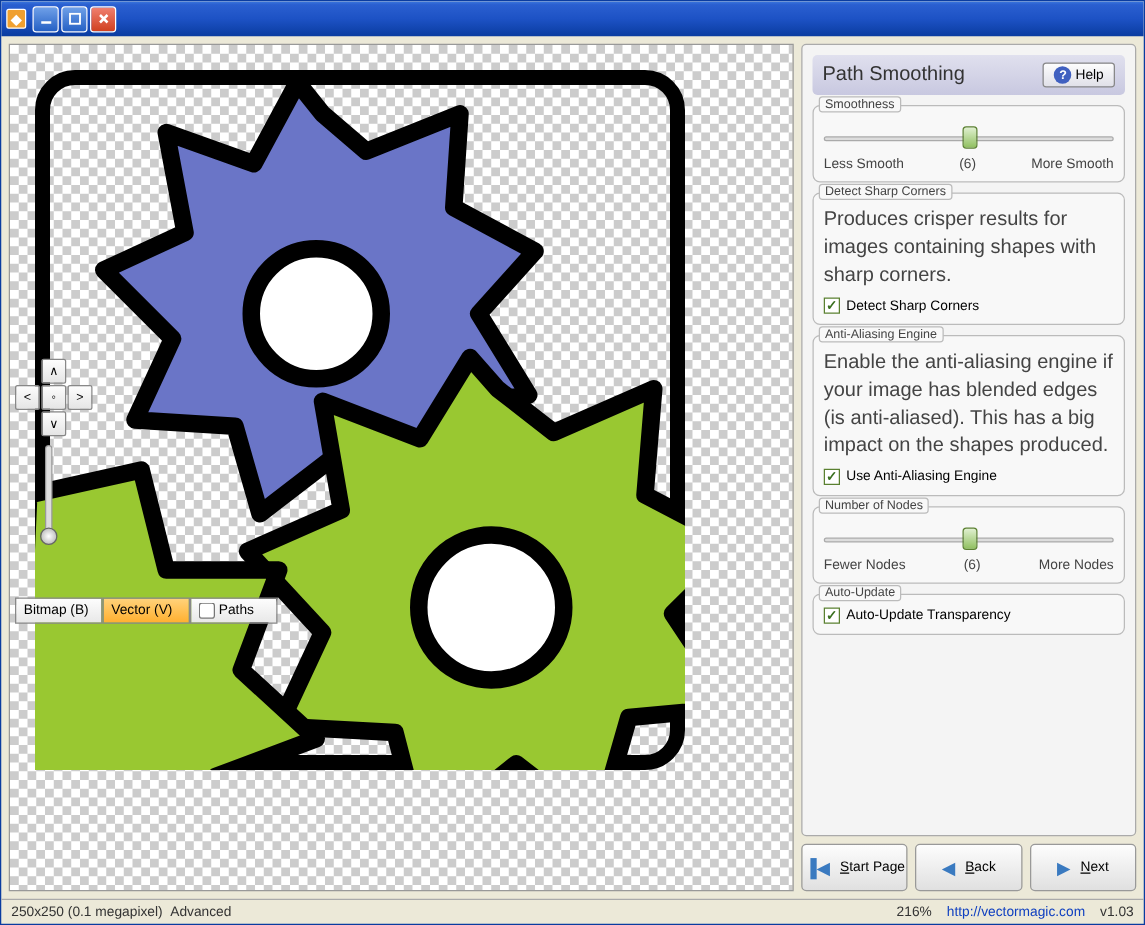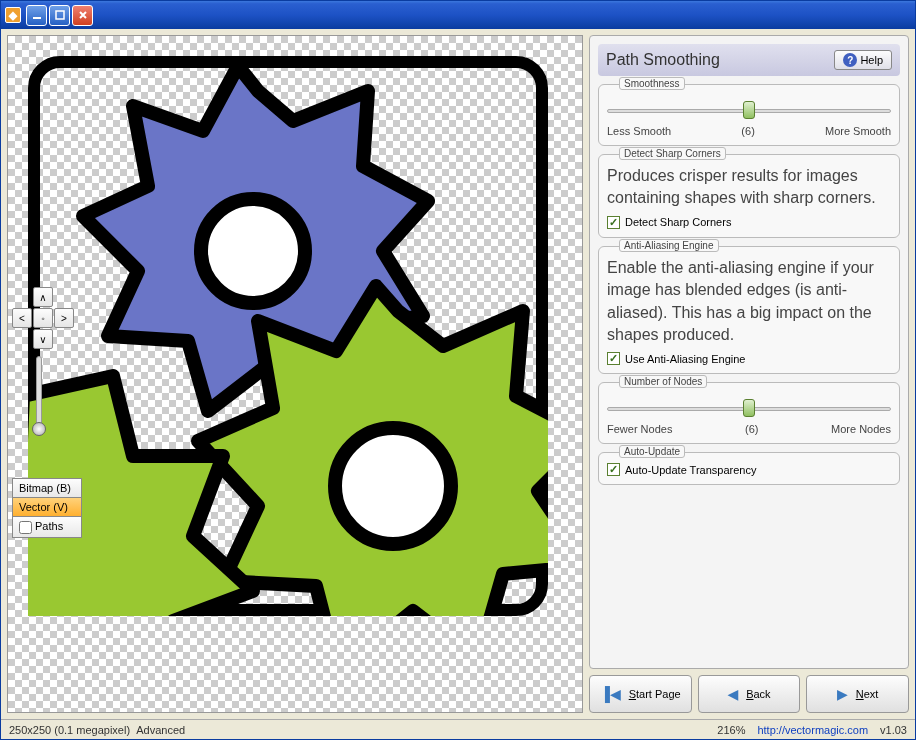--- a/index.html
+++ b/index.html
@@ -12,32 +12,32 @@
 .winbtn.min,.winbtn.max{background:linear-gradient(#6fa0e8,#2560c4)}
 .winbtn.close{background:linear-gradient(#f08070,#d04020)}
 .body{display:flex;height:690px;padding:6px;gap:6px}
 .canvas-area{flex:1;position:relative;background-image:repeating-conic-gradient(#ccc 0% 25%,#fff 0% 50%);background-size:14px 14px;border:1px solid #999}
 .artwork{position:absolute;top:20px;left:20px;width:520px;height:560px}
 .navpad{position:absolute;top:251px;left:4px;display:grid;grid-template-columns:repeat(3,20px);grid-template-rows:repeat(3,20px);gap:1px}
 .navpad .nb{background:linear-gradient(#fdfdfd,#e5e5e5);border:1px solid #888;border-radius:2px;font-size:10px;display:flex;align-items:center;justify-content:center;cursor:pointer}
 .navpad .nb:nth-child(1),.navpad .nb:nth-child(3),.navpad .nb:nth-child(7),.navpad .nb:nth-child(9){visibility:hidden}
 .zoom-slider{position:absolute;top:320px;left:28px;width:6px;height:80px;background:#ddd;border:1px solid #999;border-radius:3px}
 .zoom-thumb{position:absolute;left:-5px;top:65px;width:14px;height:14px;background:radial-gradient(#fff,#aaa);border:1px solid #666;border-radius:50%}
-.view-tabs{position:absolute;top:442px;left:4px;display:flex;flex-direction:column}
+.view-tabs{position:absolute;top:442px;left:4px;display:flex;}
 .vtab{padding:3px 6px;border:1px solid #888;background:linear-gradient(#fdfdfd,#e8e8e8);margin-bottom:-1px;cursor:pointer;min-width:70px}
 .vtab.active{background:linear-gradient(#ffd27a,#ffb030)}
 .vtab input{margin-right:3px;vertical-align:middle}
-.side{width:320px;display:flex;flex-direction:column;gap:6px}
+.side{width:268px;display:flex;flex-direction:column;gap:6px}
 .panel{flex:1;background:#f4f4f4;border:1px solid #aaa;border-radius:4px;padding:8px;overflow-y:auto}
 .panel-header{display:flex;align-items:center;justify-content:space-between;background:linear-gradient(#e0e0ee,#c8c8e0);border-radius:4px;padding:6px 8px;margin-bottom:8px}
 .panel-header h2{font-size:16px;font-weight:normal;color:#333}
 .help-btn{background:linear-gradient(#fdfdfd,#e0e0e8);border:1px solid #888;border-radius:3px;padding:2px 8px;display:flex;align-items:center;gap:3px;cursor:pointer}
 .help-icon{width:14px;height:14px;background:#4060c0;border-radius:50%;color:#fff;display:flex;align-items:center;justify-content:center;font-weight:bold;font-size:10px}
 .group{border:1px solid #bbb;border-radius:6px;padding:10px 8px 8px;margin-bottom:8px;position:relative;background:#f8f8f8}
-.group-title{position:absolute;top:-8px;left:20px;background:#f8f8f8;padding:0 4px;border:1px solid #bbb;border-radius:3px;font-size:10px;color:#444}
+.group-title{position:absolute;top:-8px;left:4px;background:#f8f8f8;padding:0 4px;border:1px solid #bbb;border-radius:3px;font-size:10px;color:#444}
 .slider-row{position:relative;height:20px;margin:6px 0 4px}
 .slider-track{position:absolute;top:8px;left:0;right:0;height:4px;background:#ddd;border:1px solid #aaa;border-radius:2px}
 .slider-thumb{position:absolute;top:0;width:12px;height:18px;background:linear-gradient(#e0f0d0,#90c060);border:1px solid #5a8030;border-radius:3px;cursor:pointer}
 .slider-labels{display:flex;justify-content:space-between;font-size:10px;color:#444}
 .desc{color:#444;font-size:16px;line-height:1.4;margin-bottom:6px}
 .checkrow{display:flex;align-items:center;gap:5px}
 .checkbox{width:13px;height:13px;border:1px solid #5a8030;background:#fff;display:flex;align-items:center;justify-content:center;color:#3a7020;font-weight:bold;font-size:11px}
 .nav-footer{display:flex;gap:6px}
 .nav-btn{flex:1;height:38px;background:linear-gradient(#fdfdfd,#e0e0e0);border:1px solid #999;border-radius:4px;display:flex;align-items:center;justify-content:center;gap:8px;cursor:pointer}
 .nav-btn .arrow{color:#3a7ac0;font-size:14px}

